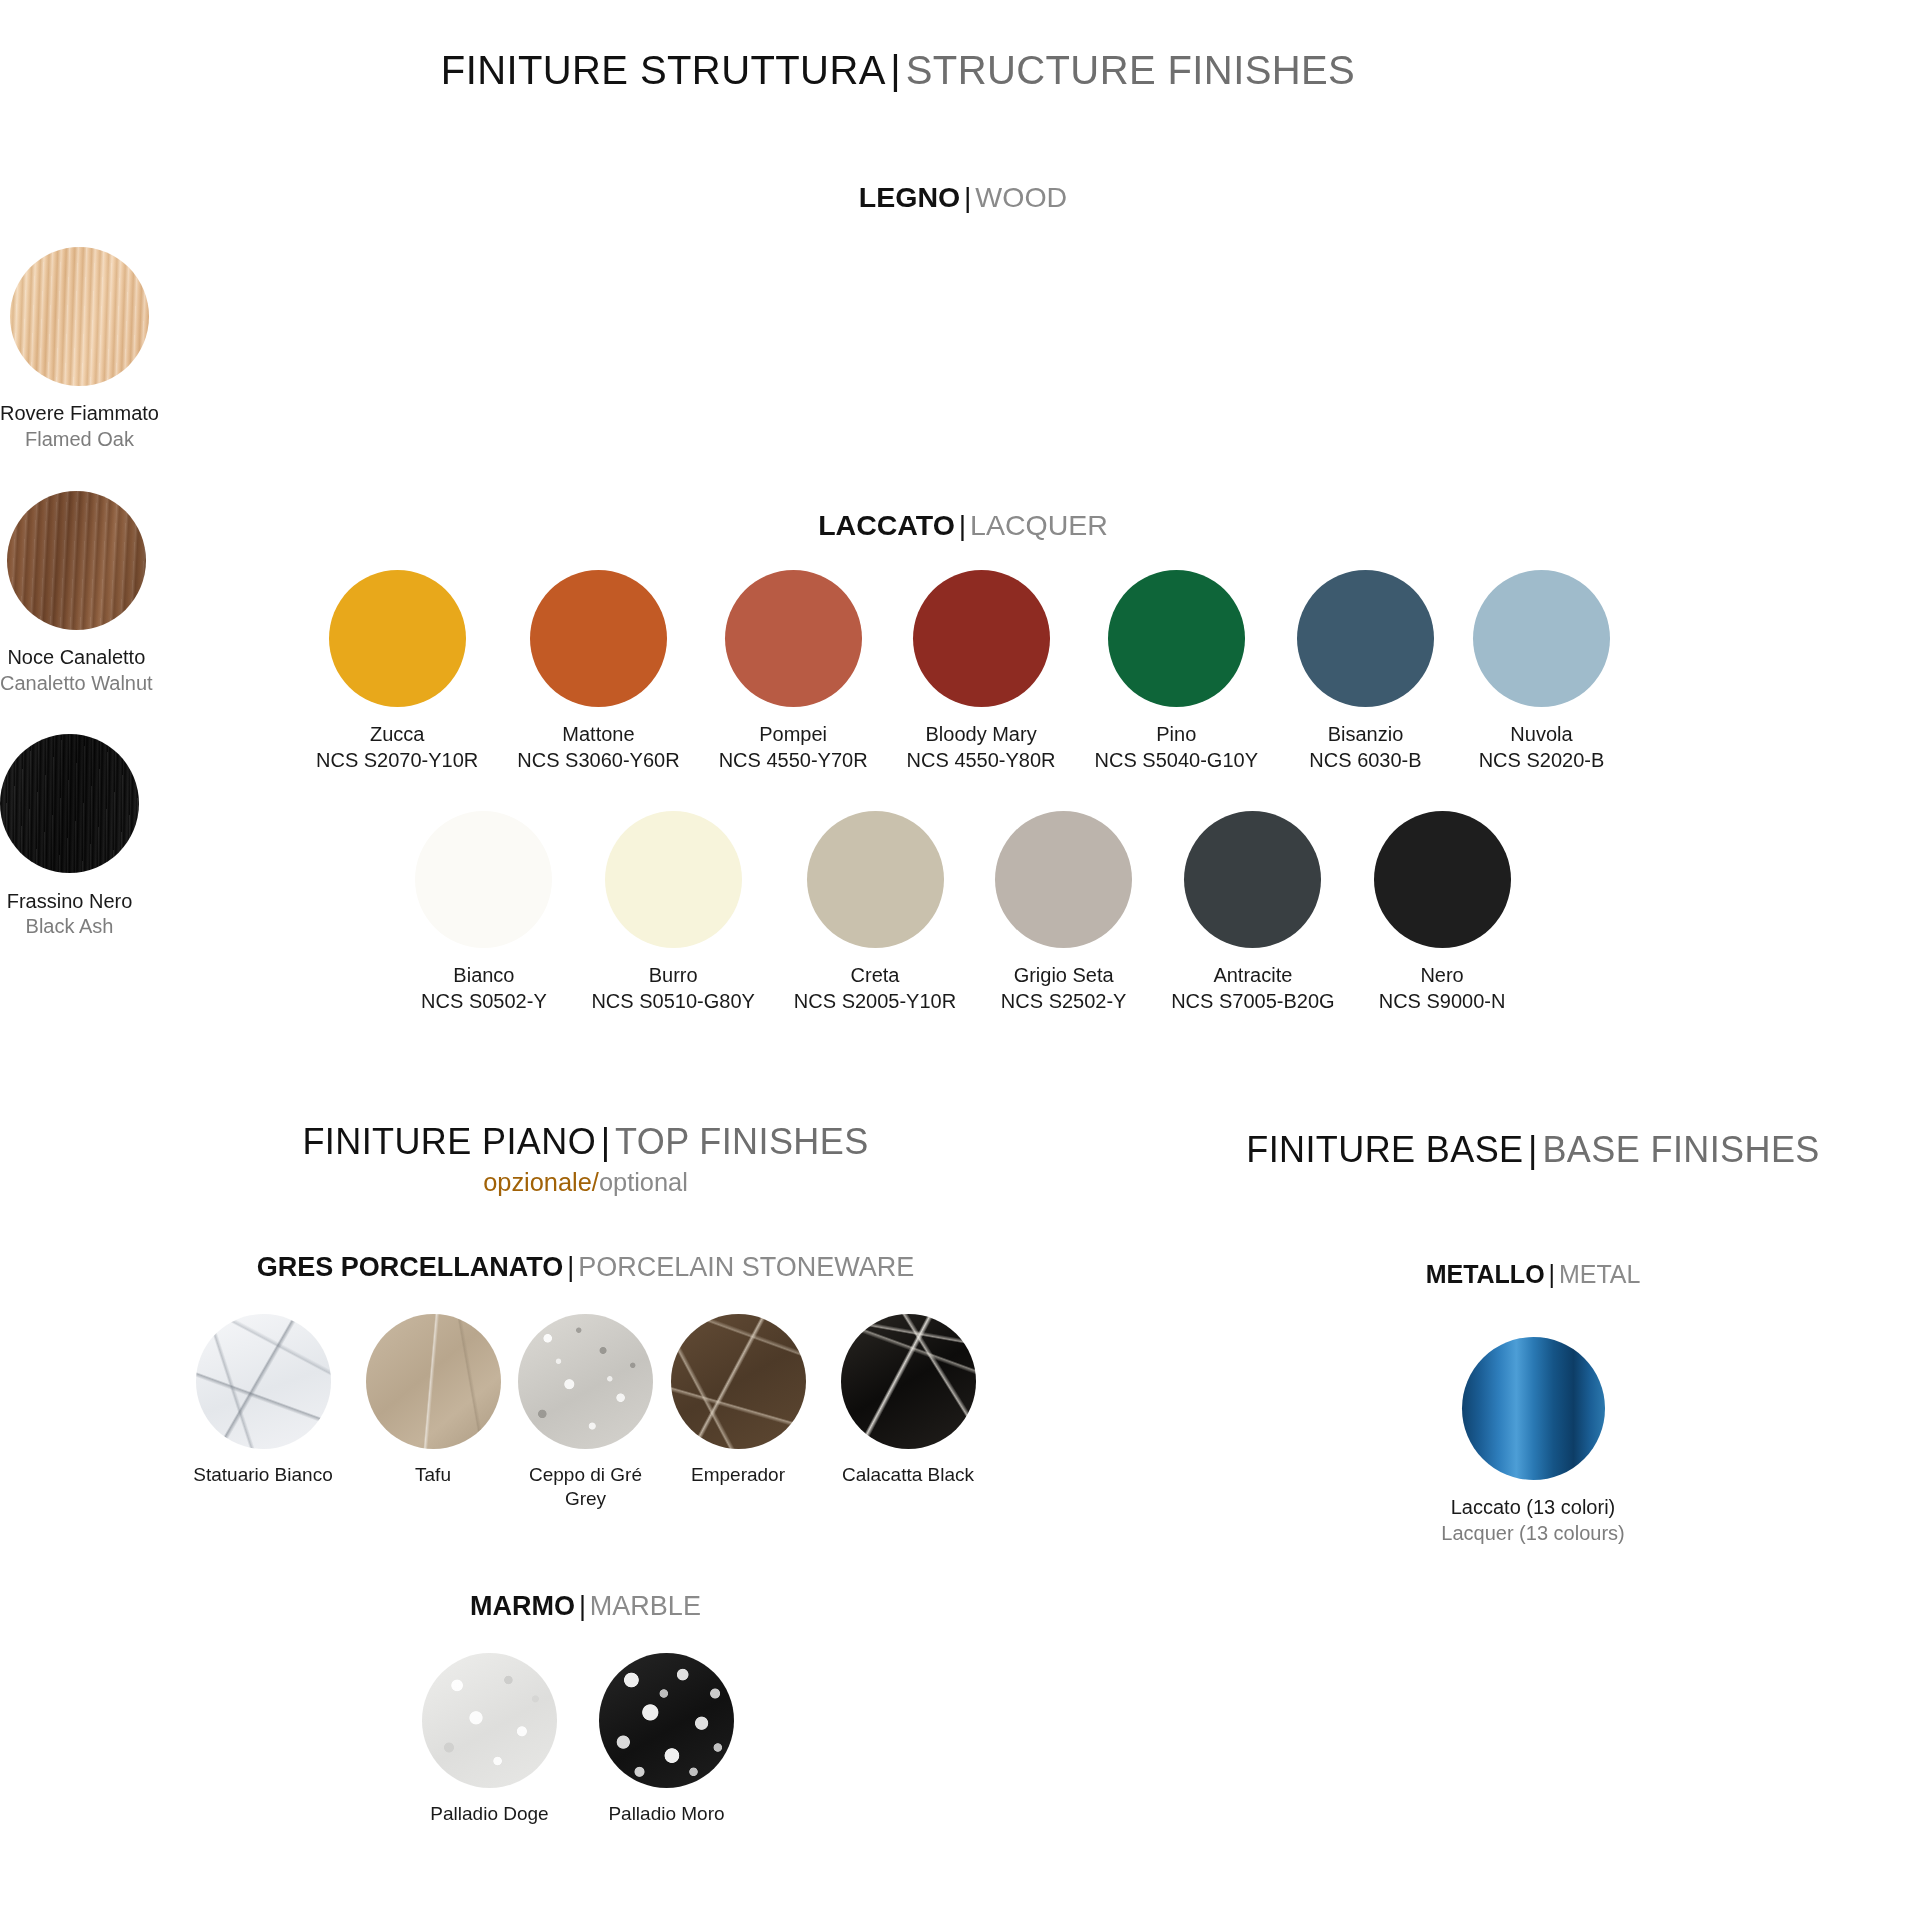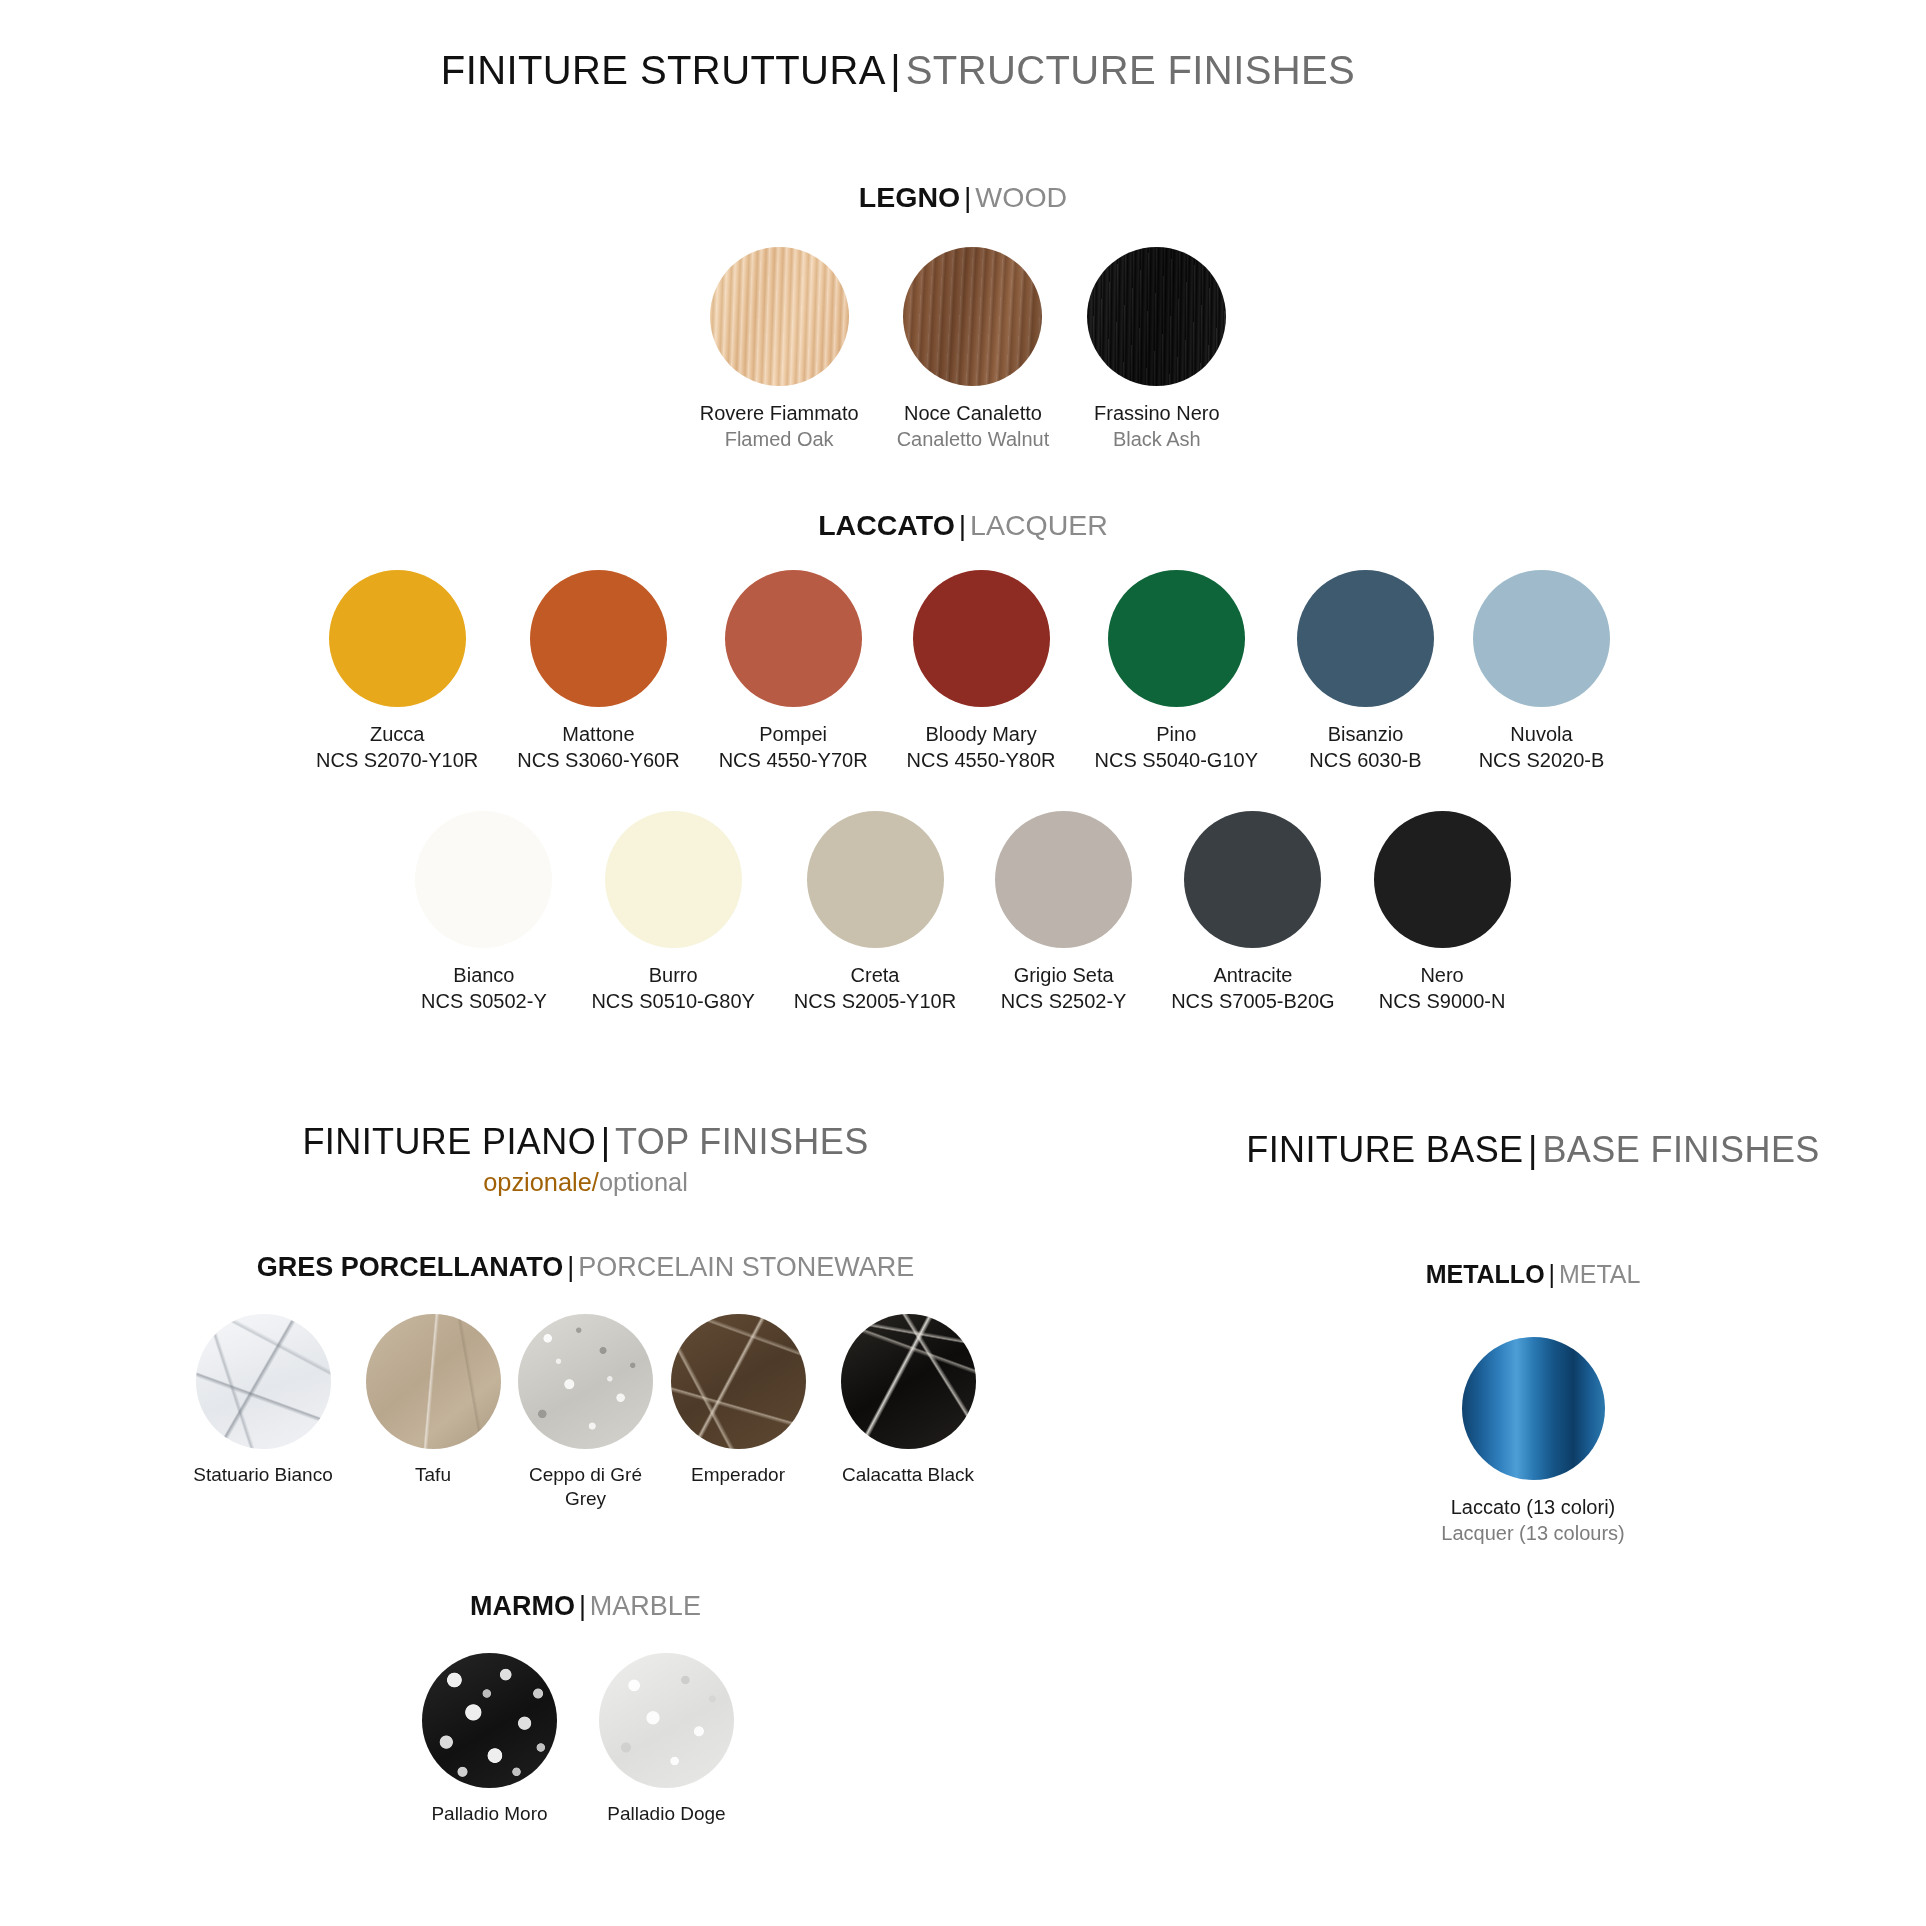--- a/index.html
+++ b/index.html
@@ -202,21 +202,21 @@
       <span class="it">FINITURE STRUTTURA</span><span class="sep">|</span><span class="en">STRUCTURE FINISHES</span>
     </div>
   </div>
 
   <div style="position:absolute;left:0;top:181px;width:1926px;">
     <div class="sub-title">
       <span class="it">LEGNO</span><span class="sep">|</span><span class="en">WOOD</span>
     </div>
   </div>
 
-  <div class="row wood" style="position:absolute;left:0;top:247px;width:1926px;gap:38px;">
+  <div class="row wood" style="position:absolute;left:0;top:247px;width:1926px;gap:38px;flex-direction:column;">
     <div class="swatch">
       <div class="disc tex-oak"></div>
       <div class="cap">
         <span class="it">Rovere Fiammato</span>
         <span class="en">Flamed Oak</span>
       </div>
     </div>
     <div class="swatch">
       <div class="disc tex-walnut"></div>
       <div class="cap">
@@ -385,29 +385,29 @@
   </div>
 
   <div style="position:absolute;left:0;top:1591px;width:1171px;">
     <div class="sub-title" style="font-size:27px;">
       <span class="it">MARMO</span><span class="sep">|</span><span class="en">MARBLE</span>
     </div>
   </div>
 
   <div class="row marble" style="position:absolute;left:0;top:1653px;width:1156px;gap:42px;">
     <div class="swatch">
+      <div class="disc tex-palladio-doge"></div>
+      <div class="cap">
+          <span class="it">Palladio Doge</span>
+        </div>
+    </div>
+    <div class="swatch">
       <div class="disc tex-palladio-moro"></div>
       <div class="cap">
           <span class="it">Palladio Moro</span>
-        </div>
-    </div>
-    <div class="swatch">
-      <div class="disc tex-palladio-doge"></div>
-      <div class="cap">
-          <span class="it">Palladio Doge</span>
         </div>
     </div>
   </div>
 
   <div style="position:absolute;left:1140px;top:1129px;width:786px;">
     <div class="main-title" style="font-size:36px;">
       <span class="it">FINITURE BASE</span><span class="sep">|</span><span class="en">BASE FINISHES</span>
     </div>
   </div>
 

